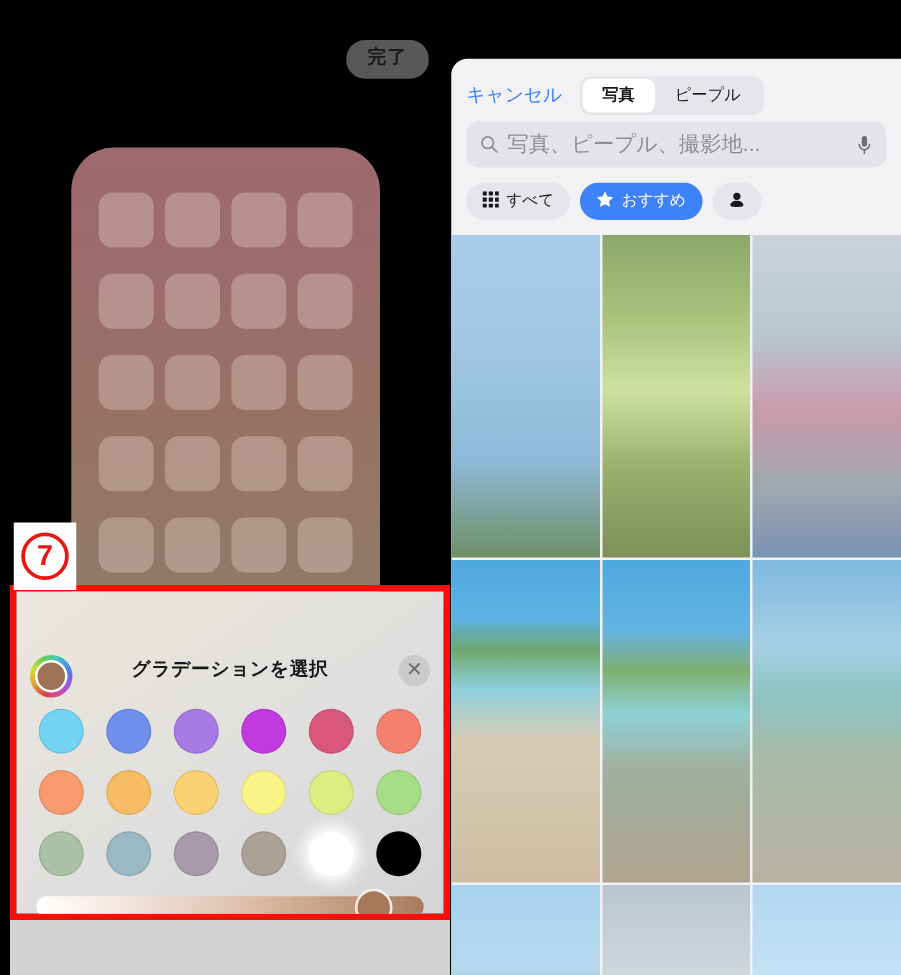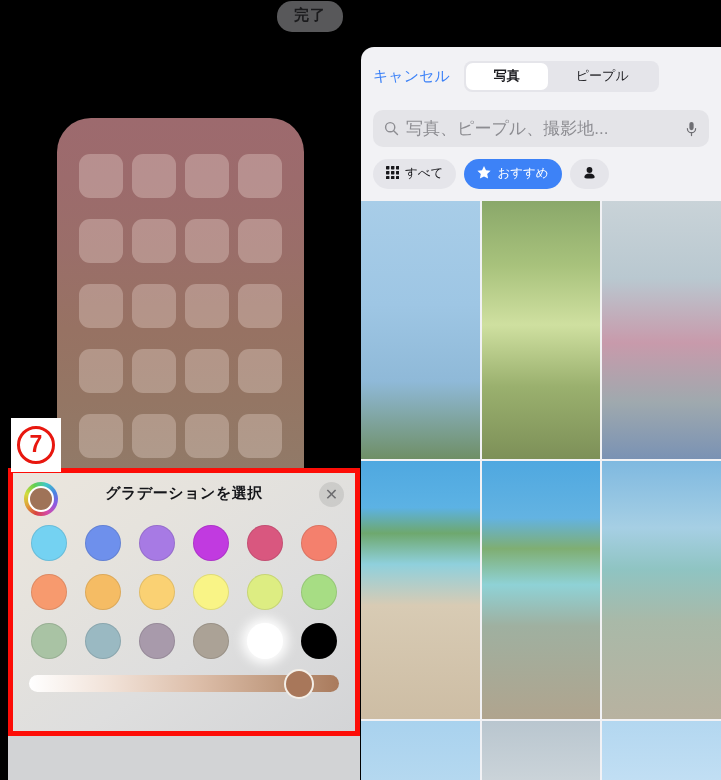--- a/index.html
+++ b/index.html
@@ -10,21 +10,21 @@
     overflow: hidden;
   }
   #root { position: relative; width: 721px; height: 780px; background: #000; }
 
   
   .editor-pane {
     position: absolute; left: 0; top: 0; width: 361px; height: 780px;
     background: #000; overflow: hidden;
   }
   .done-button {
-    position: absolute; right: 18px; top: 1px;
+    position: absolute; right: 18px; top: 32px;
     padding: 5px 17px 7px; border-radius: 15px;
     background: #58585a; color: #1b1b1d;
     font-size: 15px; font-weight: 700; letter-spacing: 1px;
     line-height: 1.25; cursor: pointer; user-select: none;
   }
   .phone-preview {
     position: absolute; left: 57px; top: 118px;
     width: 247px; height: 440px; border-radius: 34px;
     background: linear-gradient(180deg,
         #9d6a6e 0%, #9c6b6c 14%, #9a6e69 30%,
@@ -57,21 +57,21 @@
 
   
   .picker-sheet {
     position: absolute; left: 8px; top: 468px;
     width: 352px; height: 268px;
     border: 5px solid #fd0d07; z-index: 5;
     background: linear-gradient(145deg, #ebe6dd 0%, #e6e3dd 28%, #dedede 62%, #d3d4d6 100%);
     overflow: hidden;
   }
   .picker-head {
-    position: relative; height: 46px;
+    position: relative; height: 46px; margin-top: 42px;
   }
   .color-wheel {
     position: absolute; left: 11px; top: 9px;
     width: 34px; height: 34px; border-radius: 50%;
     background: conic-gradient(#e8443c, #e8b73c, #c8e03a, #4fcf52,
                 #3ec9c6, #4f8fe8, #8b5fe0, #d council, #e8443c);
     background: conic-gradient(from 200deg, #d8433f, #dfa23a, #d2dc3c, #63cf52,
                 #3fc8c9, #4a83e2, #8d5ae2, #d44aa8, #d8433f);
     display: flex; align-items: center; justify-content: center;
   }
@@ -123,30 +123,30 @@
     background: #d2d3d5;
   }
 
   
   .photos-pane {
     position: absolute; left: 361px; top: 47px; width: 360px; height: 733px;
     background: #f2f2f5; border-top-left-radius: 13px; overflow: hidden;
   }
   .photos-header { padding: 14px 12px 0; }
   .header-row {
-    display: flex; align-items: center; gap: 14px; margin-bottom: 18px;
+    display: flex; align-items: center; gap: 14px; margin-bottom: 5px;
   }
   .cancel-link {
     color: #3d82f7; font-size: 15px; cursor: pointer; white-space: nowrap;
   }
   .segmented {
     display: flex; background: #e5e5ea; border-radius: 8px; padding: 2px;
   }
   .seg-item {
-    padding: 4px 28px 5px; border-radius: 7px; font-size: 13px;
+    padding: 4px 16px 5px; border-radius: 7px; font-size: 13px;
     color: #1b1b1f; cursor: pointer; white-space: nowrap;
   }
   .seg-item.active { background: #fff; font-weight: 700; }
   .search-bar {
     display: flex; align-items: center; gap: 7px;
     background: #e4e4e8; border-radius: 10px;
     padding: 7px 11px; margin-bottom: 12px;
   }
   .search-bar .ph {
     flex: 1; color: #8d8d92; font-size: 17px; white-space: nowrap; overflow: hidden;

